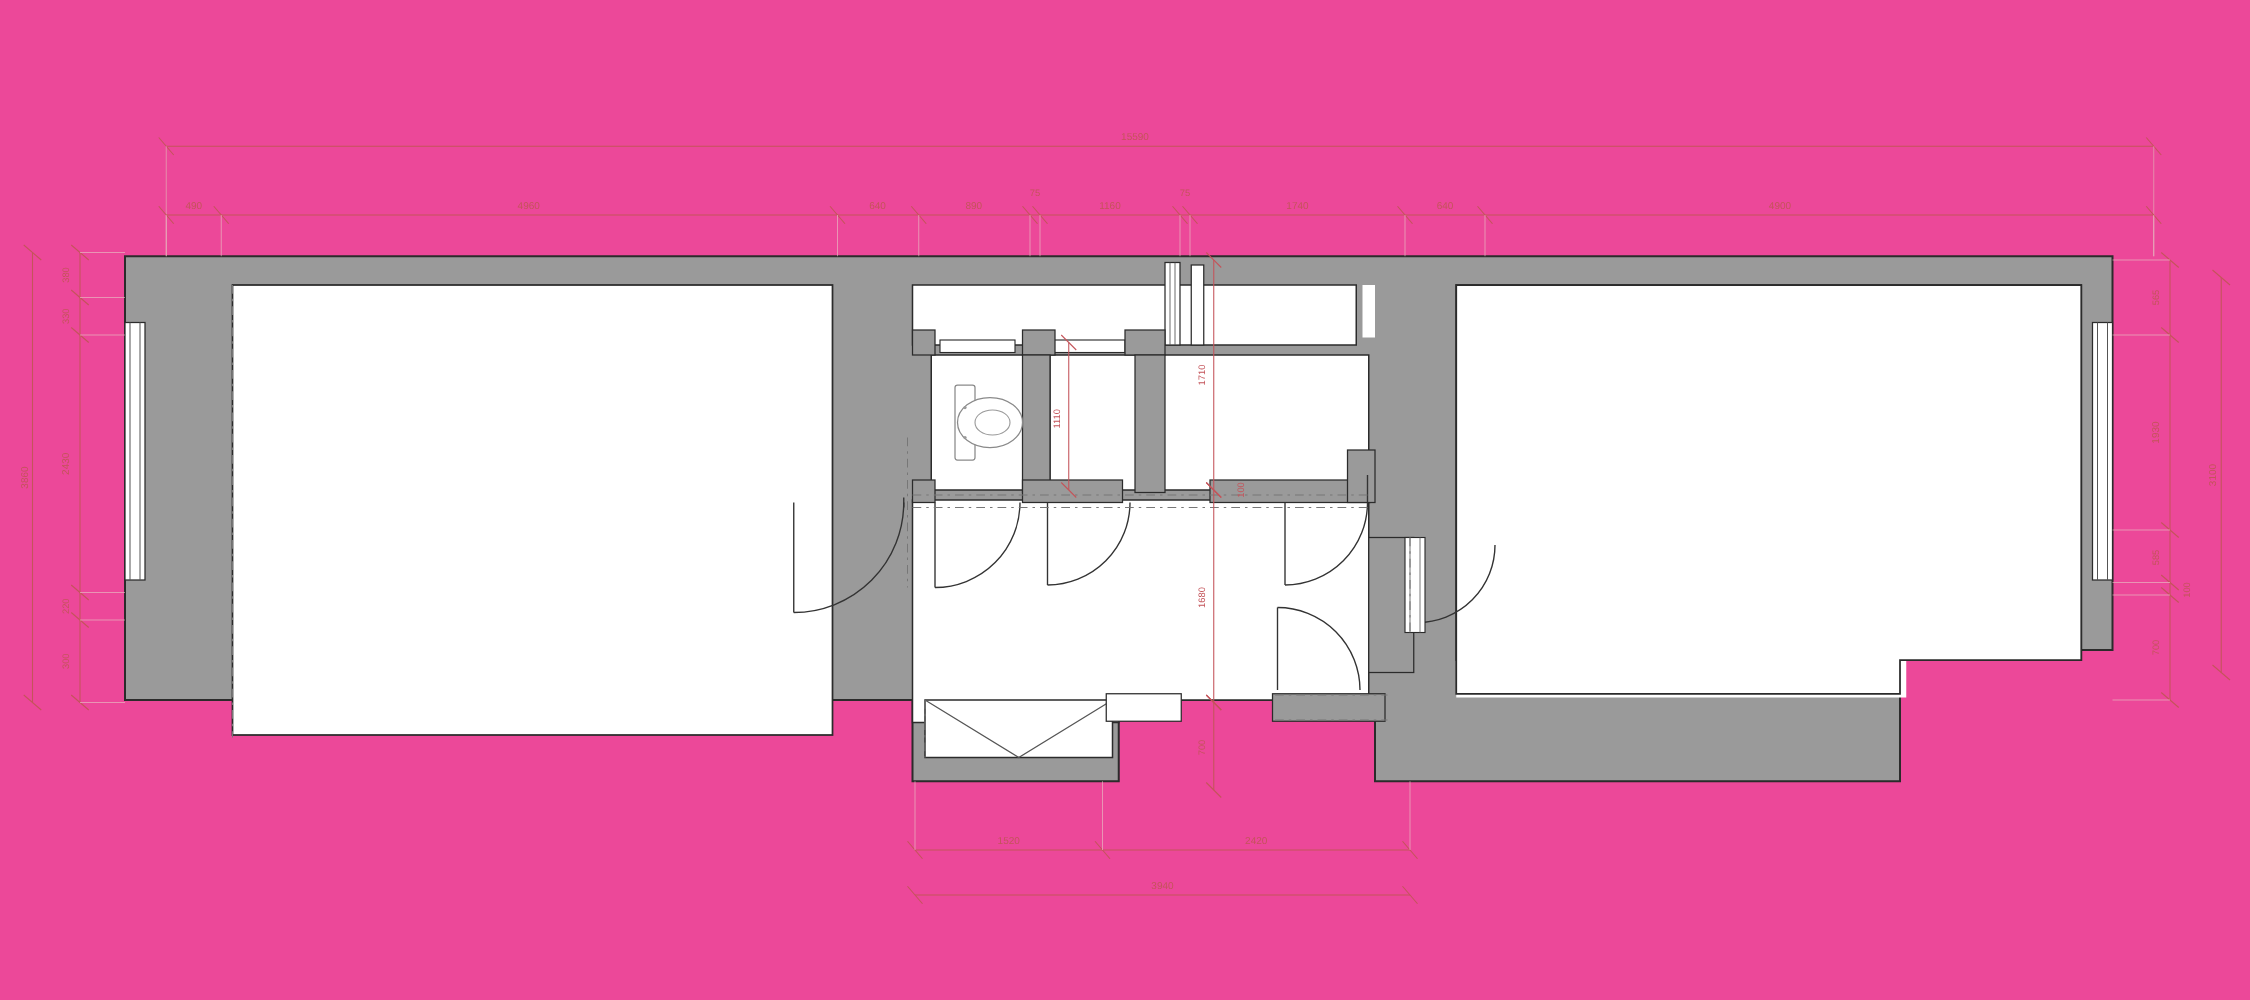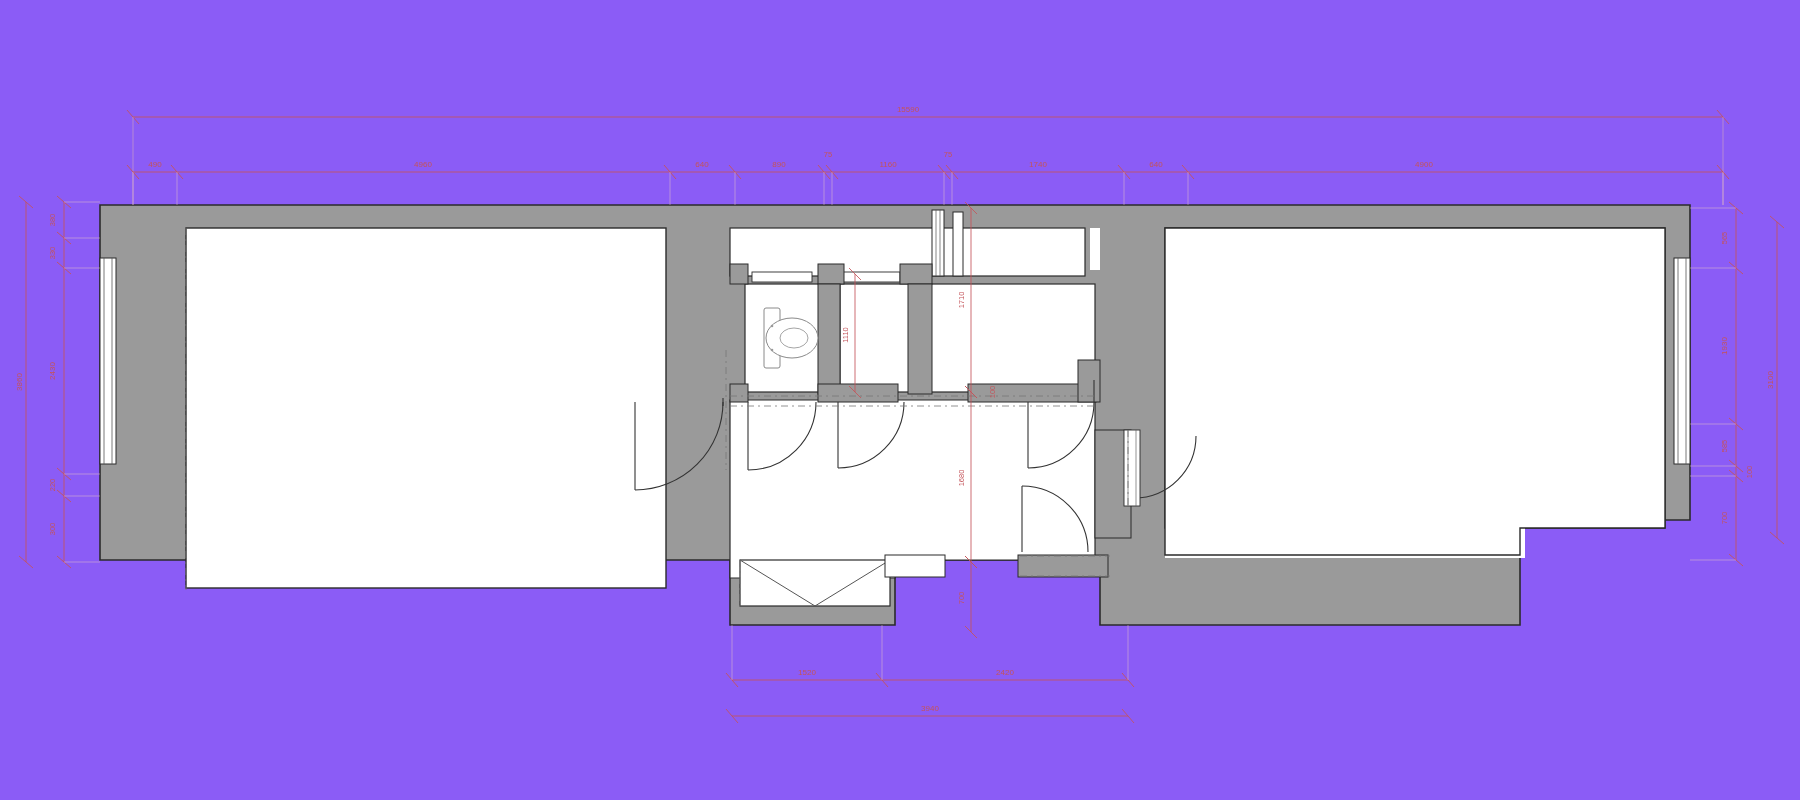--- a/index.html
+++ b/index.html
@@ -1,17 +1,17 @@
 <!DOCTYPE html>
 <html><head>
 <meta charset="utf-8">
 <style>
   html,body{margin:0;padding:0;background:#ffffff;}
   body{width:1800px;height:800px;font-family:"Liberation Sans",sans-serif;overflow:hidden;}
-  #stage{position:relative;width:1800px;height:800px;background:#8b5cf6;}
+  #stage{position:relative;width:1800px;height:800px;background:#ec4899;}
   svg{display:block;}
   .dimtxt{font-family:"Liberation Sans",sans-serif;font-size:8px;fill:#c4545a;}
   .dimtxt.sm{font-size:7.5px;}
 </style>
 </head>
 <body>
 
 <div id="stage">
 <svg id="plan" width="1800" height="800" viewBox="0 0 1800 800">
 

